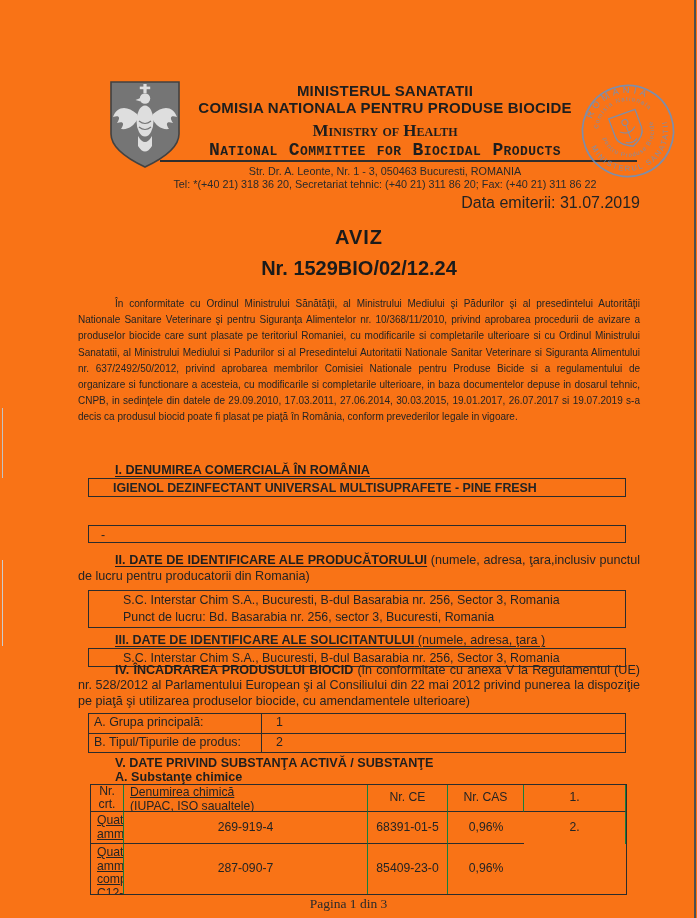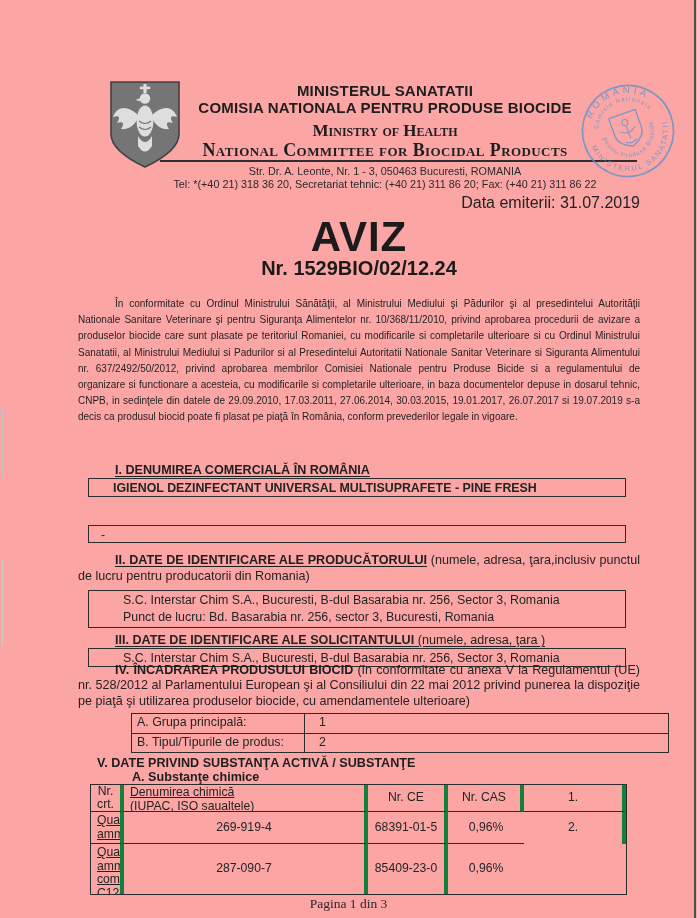--- a/index.html
+++ b/index.html
@@ -1,53 +1,53 @@
 <!DOCTYPE html>
 <html><head>
 <meta charset="utf-8">
 <style>
   html,body{margin:0;padding:0;background:#fff;}
-  #page{position:relative;width:697px;height:918px;background:#fca5a5;overflow:hidden;
+  #page{position:relative;width:697px;height:918px;background:#f97316;overflow:hidden;
         font-family:"Liberation Sans","DejaVu Sans",sans-serif;color:#242424;}
   .abs{position:absolute;}
   
   .hdr-center{left:120px;top:82px;width:530px;text-align:center;}
   .org-ro{font-size:15px;font-weight:bold;letter-spacing:.2px;line-height:17px;color:#1e1e1e;}
   .org-en1{font-family:"Liberation Serif","DejaVu Serif",serif;font-variant:small-caps;font-weight:bold;
            font-size:17px;line-height:18px;margin-top:6px;color:#1e1e1e;}
-  .org-en2{font-family:Liberation Serif, serif;font-variant:small-caps;font-weight:bold;
+  .org-en2{font-family:Liberation Mono, monospace;font-variant:small-caps;font-weight:bold;
            font-size:18px;line-height:19px;margin-top:1px;letter-spacing:.4px;color:#1e1e1e;}
   .hdr-rule{left:160px;top:160px;width:477px;height:2px;background:#2e2e2e;}
   .addr{left:120px;top:165px;width:530px;text-align:center;font-size:10.8px;line-height:13px;color:#2a2a2a;}
   .issue-date{top:194px;right:57px;font-size:16px;color:#232323;}
   
   .title-wrap{left:78px;top:220px;width:562px;text-align:center;}
-  .title-main{font-size:42px;font-weight:bold;letter-spacing:1px;line-height:34px;color:#1b1b1b;}
+  .title-main{font-size:20px;font-weight:bold;letter-spacing:1px;line-height:34px;color:#1b1b1b;}
   .title-no{font-size:20px;font-weight:bold;line-height:24px;margin-top:2px;color:#1b1b1b;}
   
   .intro{left:78px;top:296px;width:562px;font-size:10px;line-height:16.2px;text-align:justify;
          text-indent:37px;color:#242424;}
   
   .h-underline{text-decoration:underline;text-underline-offset:2px;}
   .sec-h{font-size:12.6px;font-weight:bold;color:#1e1e1e;}
   .sec-h-mixed{left:78px;width:562px;font-size:12.6px;line-height:15.5px;text-indent:37px;text-align:justify;color:#242424;}
   .sec-h-mixed b{color:#1e1e1e;}
   .vbox{left:88px;width:538px;border:1.3px solid #2c2c2c;box-sizing:border-box;
         font-size:12.4px;line-height:17px;padding:1px 6px 1px 34px;color:#242424;background:transparent;}
   
-  .cls-table{left:88px;top:713px;width:538px;border:1.3px solid #2c2c2c;box-sizing:border-box;margin-left:43px;}
+  .cls-table{left:88px;top:713px;width:538px;border:1.3px solid #2c2c2c;box-sizing:border-box;}
   .cls-row{display:flex;height:19px;box-sizing:border-box;}
   .cls-row + .cls-row{border-top:1px solid #2c2c2c;}
   .cls-label{width:173px;box-sizing:border-box;border-right:1px solid #2c2c2c;padding:1px 4px 0 5px;
              font-size:12.4px;color:#242424;}
   .cls-value{flex:1;padding:1px 0 0 14px;font-size:12.4px;color:#242424;}
   
   .sub-table{left:90px;top:784px;width:535px;border:1.3px solid #2c2c2c;box-sizing:content-box;
              display:grid;grid-template-columns:33px 244px 80px 76px 102px;grid-template-rows:27px 32px 50px;}
-  .cell{box-sizing:border-box;border-right:4px solid #15803d;border-bottom:1px solid #2c2c2c;
+  .cell{box-sizing:border-box;border-right:1px solid #15803d;border-bottom:1px solid #2c2c2c;
         font-size:12.2px;line-height:13.5px;color:#242424;overflow:hidden;}
   .cell.last-col{border-right:none;}
   .cell.last-row{border-bottom:none;}
   .cell.center{display:flex;align-items:center;justify-content:center;text-align:center;}
   .cell.name{padding:2px 4px 0 6px;text-decoration:underline;}
   .pre{white-space:pre-line;}
   
   .footer{left:0;top:896px;width:697px;text-align:center;font-family:"Liberation Serif","DejaVu Serif",serif;
           font-size:13.5px;color:#2a2a2a;}
   
@@ -146,22 +146,22 @@
     <div class="cls-row">
       <div class="cls-label">A. Grupa principală:</div>
       <div class="cls-value">1</div>
     </div>
     <div class="cls-row">
       <div class="cls-label">B. Tipul/Tipurile de produs:</div>
       <div class="cls-value">2</div>
     </div>
   </div>
 
-  <div class="abs sec-h" style="left:97px;top:756px">V. DATE PRIVIND SUBSTANŢA ACTIVĂ / SUBSTANŢE</div>
-  <div class="abs sec-h" style="left:132px;top:770px">A. Substanţe chimice</div>
+  <div class="abs sec-h" style="left:115px;top:756px">V. DATE PRIVIND SUBSTANŢA ACTIVĂ / SUBSTANŢE</div>
+  <div class="abs sec-h" style="left:115px;top:770px">A. Substanţe chimice</div>
 
   <div class="abs sub-table">
     <div class="cell center pre">Nr.
 crt.</div>
     <div class="cell name pre" style="padding-top:1px">Denumirea chimică
 (IUPAC, ISO saualtele)</div>
     <div class="cell center">Nr. CE</div>
     <div class="cell center">Nr. CAS</div>
 
     <div class="cell center">1.</div>

